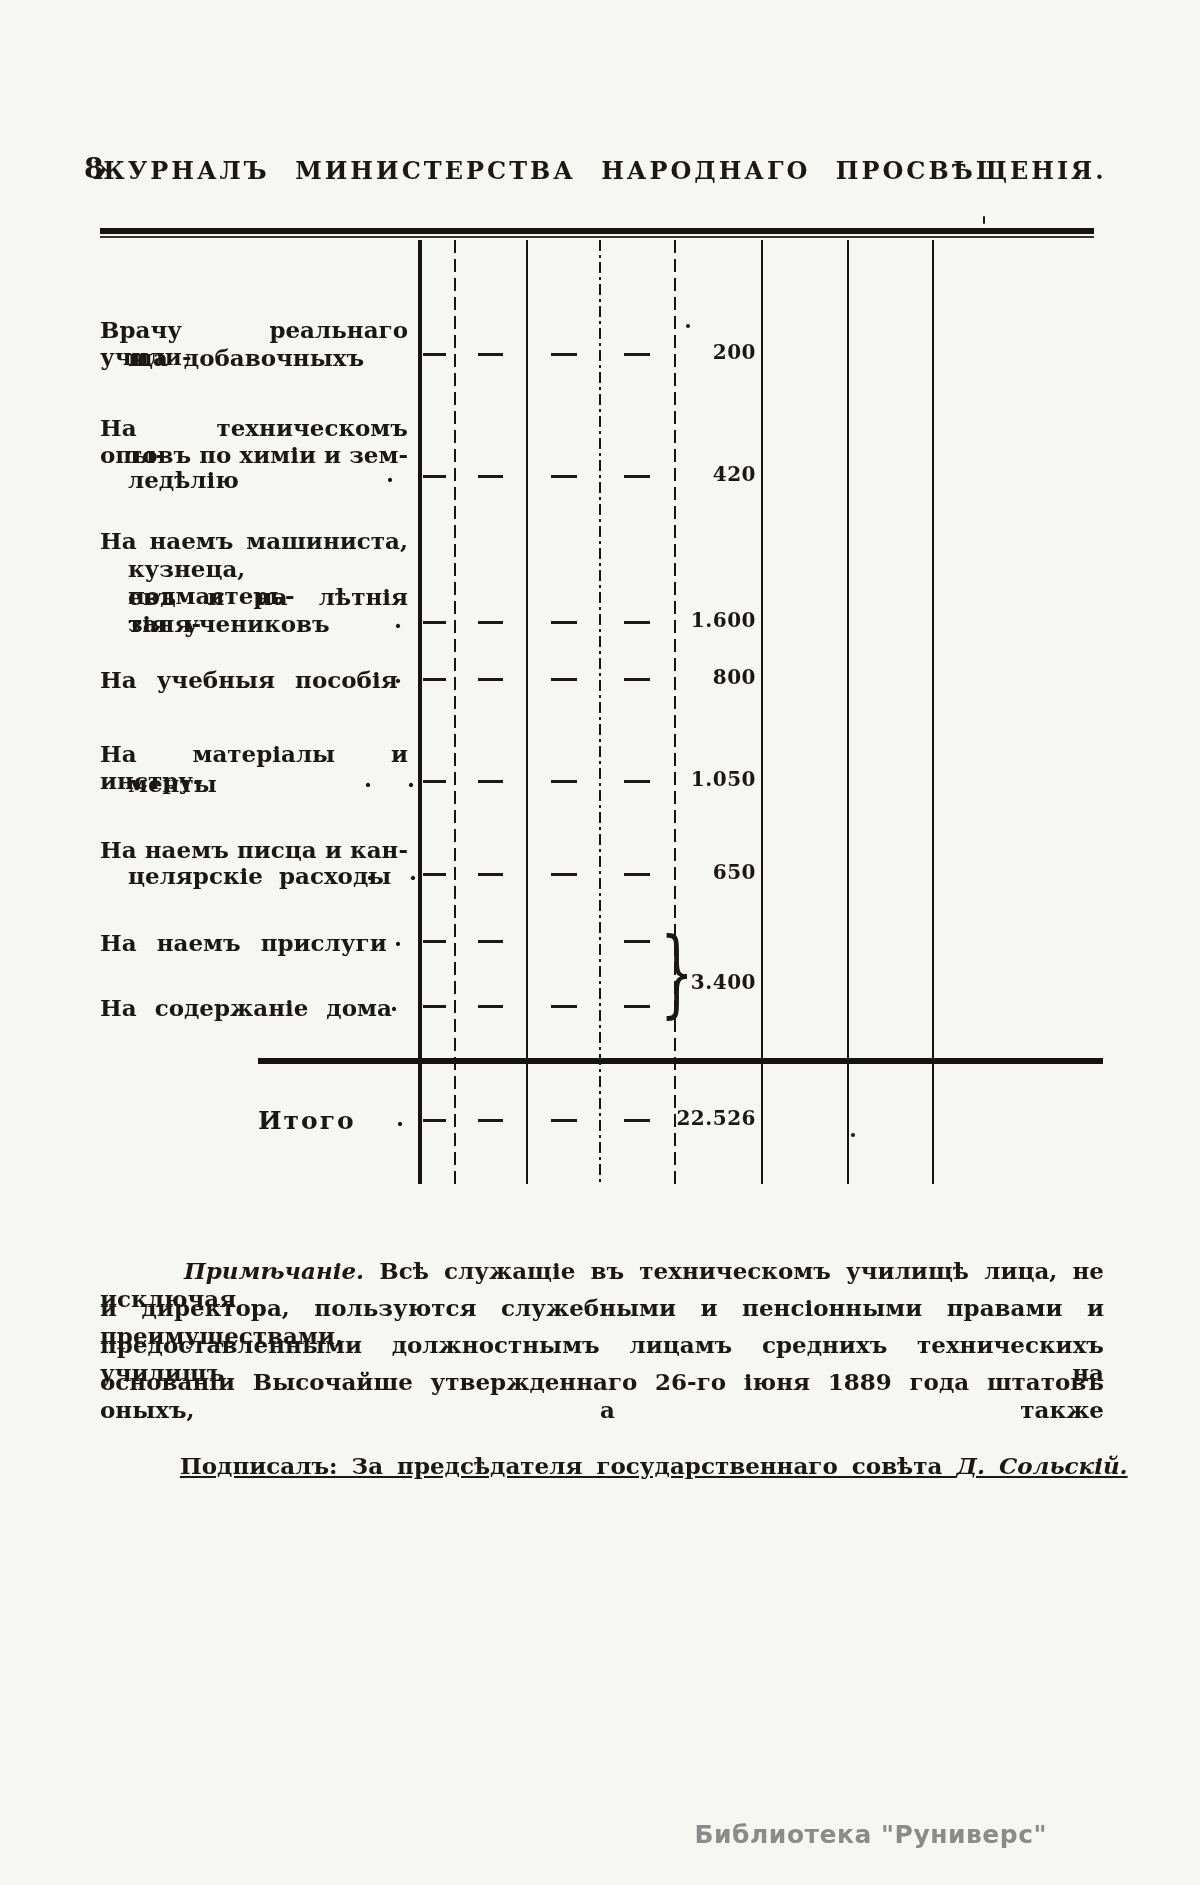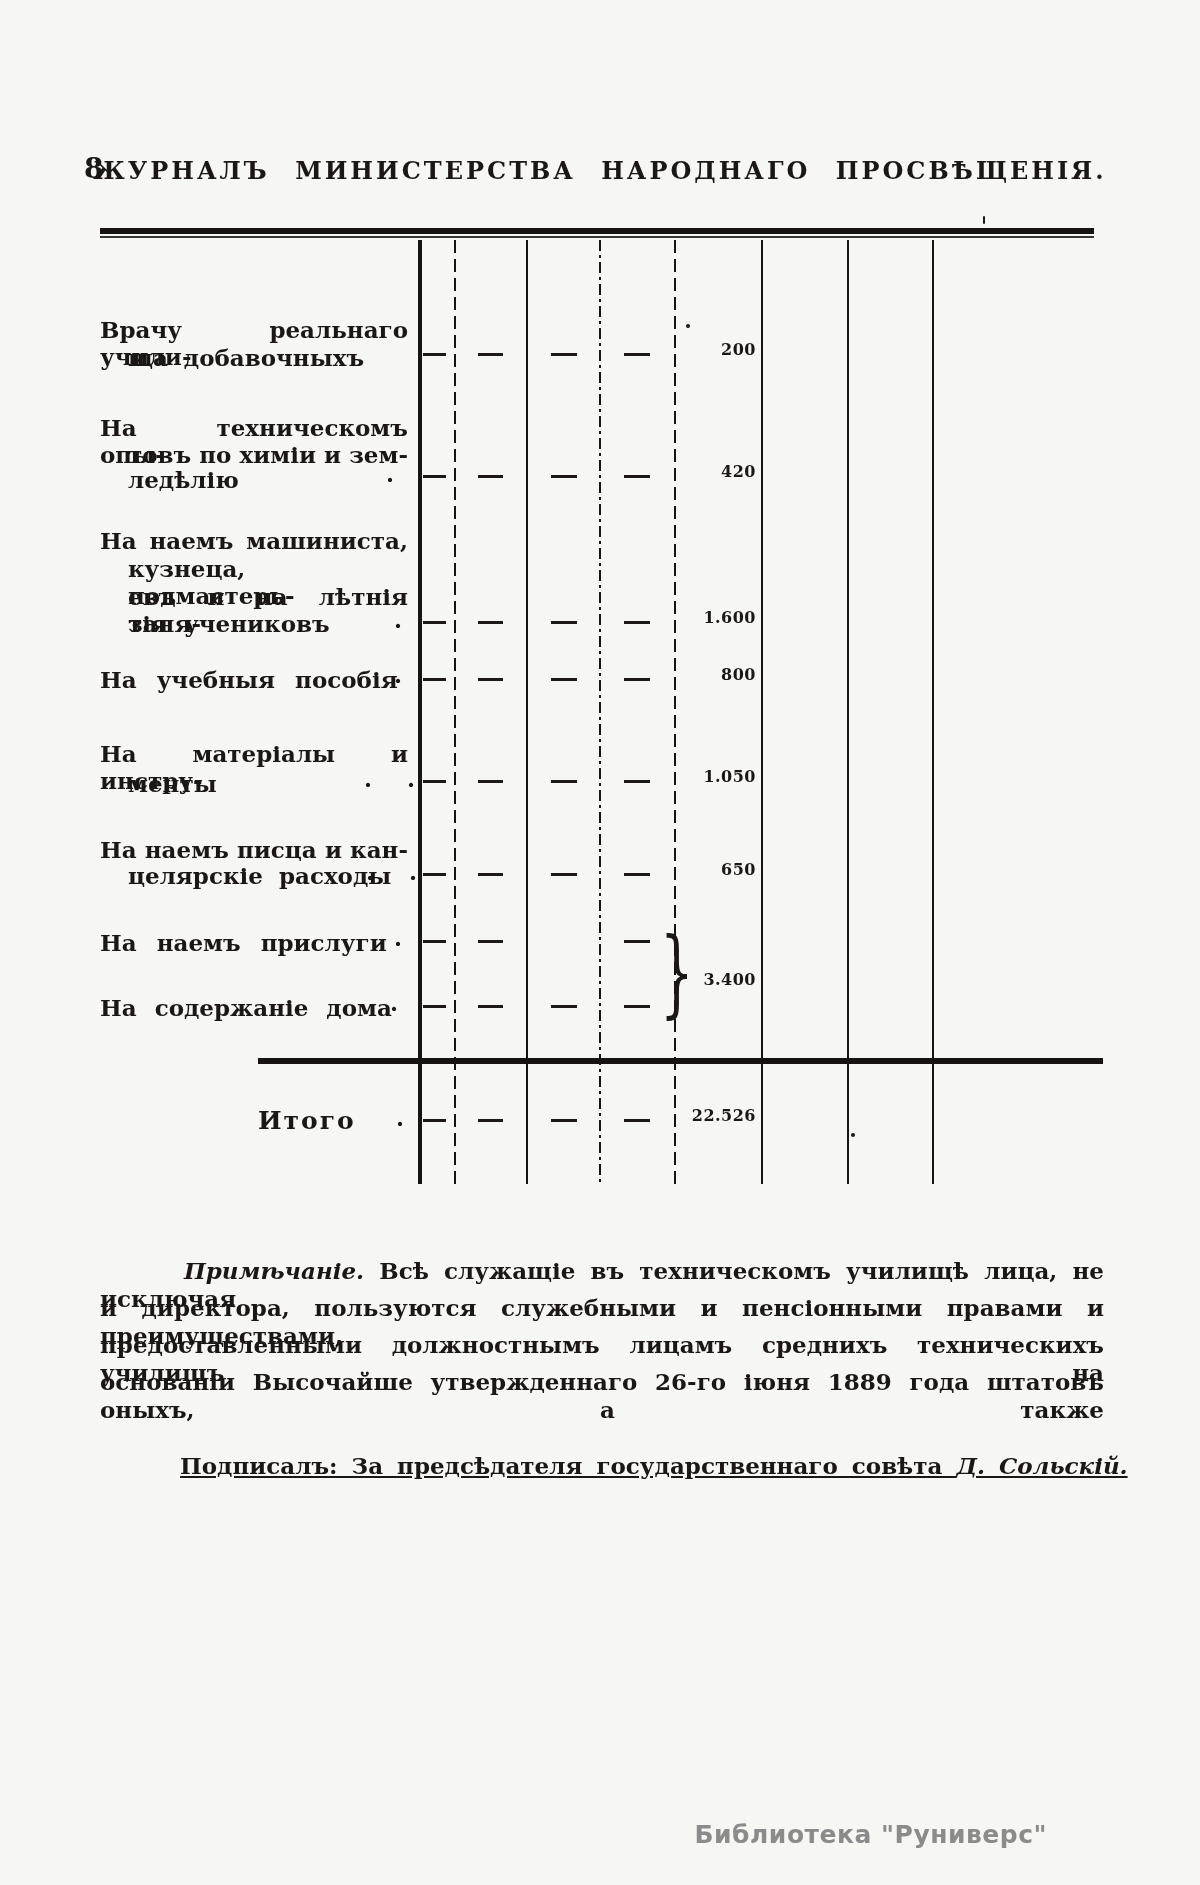--- a/index.html
+++ b/index.html
@@ -27,21 +27,21 @@
   
   .row{display:contents;}
   .lbl{position:absolute;font-size:23px;line-height:27px;white-space:nowrap;}
   .lbl.j{width:308px;left:100px;white-space:normal;text-align:justify;text-align-last:justify;}
   .lbl.j2{width:280px;left:128px;white-space:normal;text-align:justify;text-align-last:justify;}
   .lbl.l0{left:100px;} .lbl.l1{left:128px;}
   .ws8{word-spacing:8px;} .ws10{word-spacing:10px;} .ws12{word-spacing:12px;}
   .dash{position:absolute;height:3px;background:#1c1813;display:block;}
   .d1{left:423px;width:23px;} .d2{left:478px;width:25px;}
   .d3{left:551px;width:26px;} .d4{left:624px;width:26px;}
-  .val{position:absolute;right:444px;font-size:16px;letter-spacing:.5px;white-space:nowrap;}
+  .val{position:absolute;right:444px;font-size:20px;letter-spacing:.5px;white-space:nowrap;}
   .dots{position:absolute;font-size:23px;letter-spacing:9px;word-spacing:9px;white-space:pre;}
   .brace{position:absolute;left:660px;top:916px;font-size:96px;line-height:112px;
     font-weight:400;transform:scaleX(.55);transform-origin:left center;}
   .total-label{left:258px;top:1106px;font-size:25px;letter-spacing:2px;}
   
   .note-line{position:absolute;left:100px;width:1004px;font-size:23px;line-height:28px;
     word-spacing:4px;text-align:justify;text-align-last:justify;}
   .note-line.last{text-align:left;text-align-last:auto;width:auto;white-space:nowrap;}
   .em{font-style:italic;}
   .sig{left:180px;top:1452px;font-size:23px;word-spacing:6px;white-space:nowrap;text-decoration:underline;}

